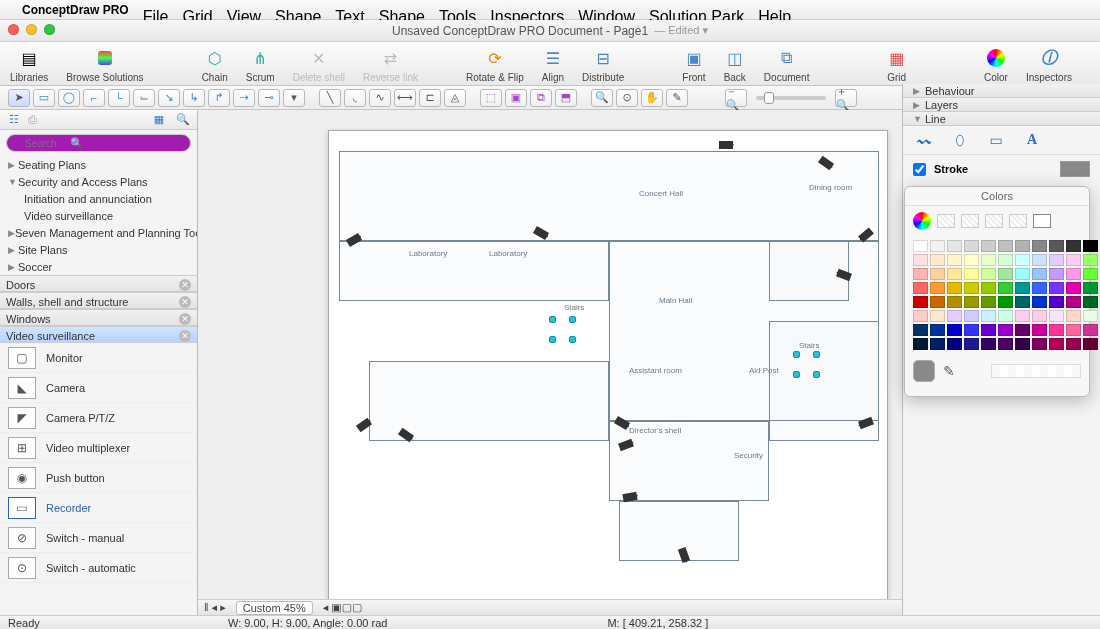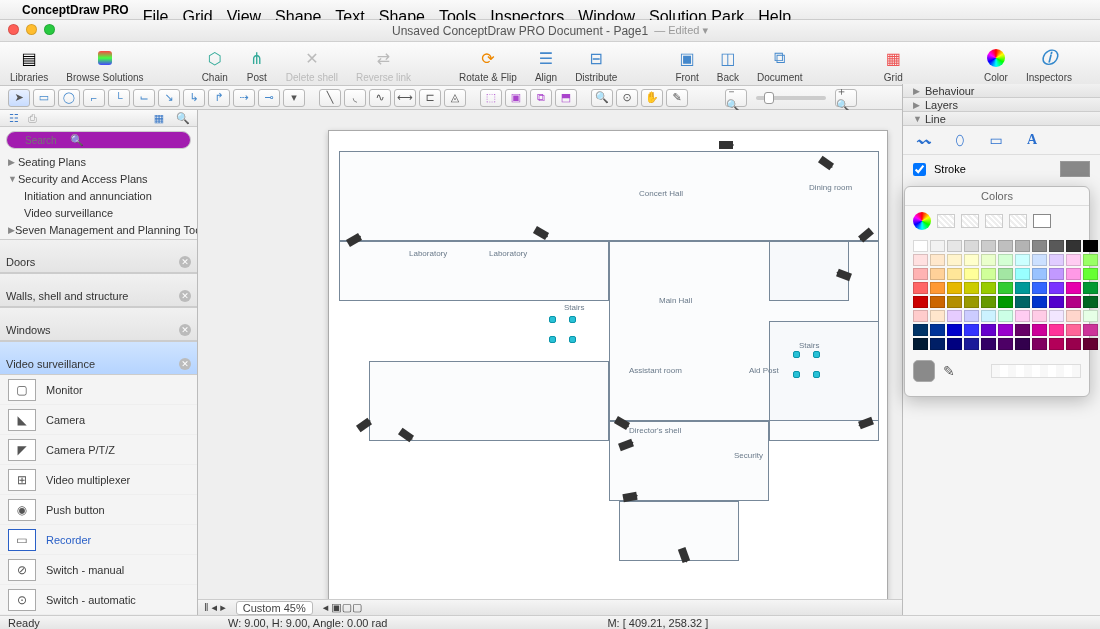--- a/index.html
+++ b/index.html
@@ -41,21 +41,21 @@
 .left .search { padding:4px 6px; }
 .left .search input { width:100%; height:18px; border:1px solid #ccc; border-radius:9px; padding:0 18px; font-size:10px; background:#a21caf;}
 .left .searchwrap{position:relative;}
 .left .searchwrap .sicon{position:absolute; left:64px; top:3px; color:#999; font-size:11px;}
 .tree { overflow:auto; }
 .trow { height:17px; display:flex; align-items:center; padding-left:8px; font-size:11px; color:#333; white-space:nowrap; position:relative;}
 .trow.sub { padding-left:24px; color:#333;}
 .trow .arr { width:10px; display:inline-block; color:#888; font-size:9px;}
 .trow.expanded .arr::before{content:"▼";}
 .trow.collapsed .arr::before{content:"▶";}
-.libhead { height:17px; background:linear-gradient(#f1f1f1,#e4e4e4); border-top:1px solid #ccc; border-bottom:1px solid #ccc; display:flex; align-items:flex-start; padding:16px 6px; font-size:11px; color:#333; position:relative;}
+.libhead { height:17px; background:linear-gradient(#f1f1f1,#e4e4e4); border-top:1px solid #ccc; border-bottom:1px solid #ccc; display:flex; align-items:flex-end; padding:0 6px; font-size:11px; color:#333; position:relative;}
 .libhead .close { position:absolute; right:6px; width:12px; height:12px; border-radius:6px; background:#bbb; color:#fff; font-size:9px; display:flex; align-items:center; justify-content:center;}
 .libhead.sel { background:linear-gradient(#cfe4ff,#b5d4ff); }
 .liblist { }
 .libitem { height:30px; display:flex; align-items:center; gap:10px; padding:0 8px; font-size:11px; color:#333; border-bottom:1px solid #eee;}
 .libitem.sel { color:#2a60c7;}
 .libicon { width:28px; height:22px; border:1px solid #aaa; background:#fff; display:flex; align-items:center; justify-content:center; font-size:12px; color:#555;}
 
 
 .canvaswrap { position:absolute; left:198px; right:198px; top:110px; bottom:14px; background:#efefef; }
 .canvas { position:absolute; left:130px; top:20px; width:560px; height:480px; background:#fff; border:1px solid #aaa; box-shadow:0 2px 6px rgba(0,0,0,.2);}
@@ -153,21 +153,21 @@
   <div class="tgroup">
       <div class="icons">
         <div class="ticon" style="color:#3a9;">⬡</div>
       </div>
       <div class="lbl">Chain</div>
     </div>
   <div class="tgroup">
       <div class="icons">
         <div class="ticon" style="color:#3a9;">⋔</div>
       </div>
-      <div class="lbl">Post</div>
+      <div class="lbl">Scrum</div>
     </div>
   <div class="tgroup">
       <div class="icons">
         <div class="ticon" style="color:#bbb;">✕</div>
       </div>
       <div class="lbl" style="color:#bbb;">Delete shell</div>
     </div>
   <div class="tgroup">
       <div class="icons">
         <div class="ticon" style="color:#bbb;">⇄</div>
@@ -439,21 +439,21 @@
       <span>Line</span>
     </div>
   <div class="rtabs">
     <div class="rtab">〰</div>
     <div class="rtab">⬯</div>
     <div class="rtab">▭</div>
     <div class="rtab a">A</div>
   </div>
   <div class="strokerow">
     <input type="checkbox" checked="" style="">
-    <span style="font-weight:400;text-align:right;">Stroke</span>
+    <span style="font-weight:700;text-align:right;">Stroke</span>
     <div style="flex:1;"></div>
     <div class="swatch"></div>
   </div>
 </div>
 
 <div class="popover">
   <div class="pt">Colors</div>
   <div class="pickerrow">
     <div class="wheel"></div>
     <div class="pbtn"></div>

